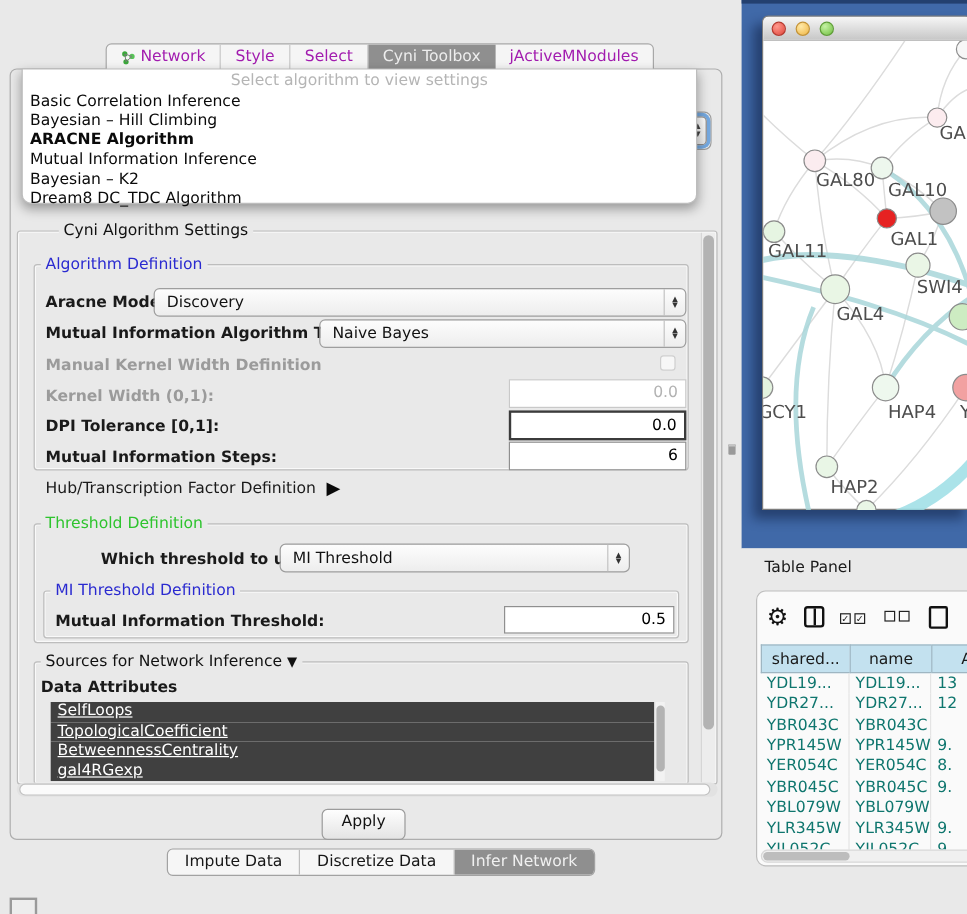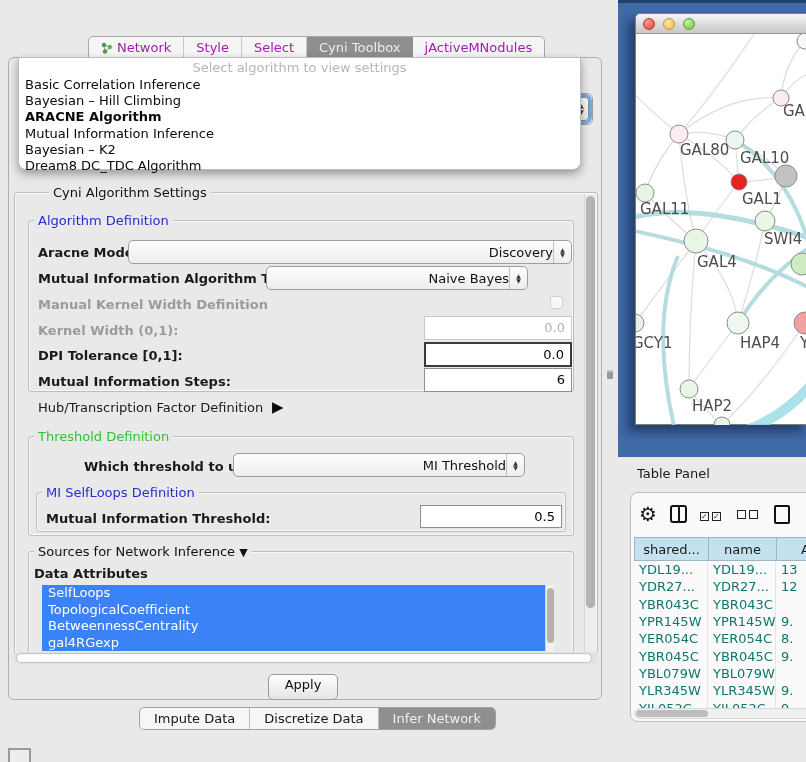--- a/index.html
+++ b/index.html
@@ -42,38 +42,38 @@
   .algo-option.bold { font-weight:bold; }
 
   
   .groupbox { position:absolute; border:1px solid #bdbdbd; border-radius:3px;
     box-shadow:inset 0 0 0 1px rgba(255,255,255,.7); }
   .legend { position:absolute; background:#e9e9e9; padding:0 4px; white-space:nowrap; }
   .legend.blue { color:#2a2ad0; } .legend.green { color:#2ec42e; } .legend.black { color:#111; }
   .lbl { position:absolute; font-weight:bold; color:#1a1a1a; white-space:nowrap; }
   .lbl.dis { color:#9b9b9b; }
   .combo { position:absolute; background:linear-gradient(#fdfdfd,#ededed);
-    border:1px solid #9e9e9e; border-radius:5px; display:flex; align-items:center;text-align:right; }
+    border:1px solid #9e9e9e; border-radius:5px; display:flex; align-items:center; }
   .combo .val { padding-left:10px; flex:1; color:#111; }
   .combo .arrows { width:18px; border-left:1px solid #c2c2c2; align-self:stretch;
     display:flex; flex-direction:column; align-items:center; justify-content:center; font-size:6px; color:#333; line-height:5px; }
   .field { position:absolute; background:#fff; text-align:right; padding:3px 6px 0 0; }
   .field.dis { border:1px solid #c9c9c9; color:#b3b3b3; }
   .field.hot { border:2px solid #3b3b3b; color:#000; }
   .field.norm { border:1px solid #8f8f8f; color:#000; }
   .checkbox { position:absolute; width:13px; height:13px; border:1px solid #cfcfcf; border-radius:3px; background:#f7f7f7; }
 
   .vscroll { position:absolute; background:#ededed; border-left:1px solid #d6d6d6; }
   .vthumb { position:absolute; background:#b3b3b3; border-radius:5px; }
   #settings-hscroll { left:14px; top:652px; width:584px; height:12px; background:#e2e2e2; border-radius:6px; z-index:4; }
   #settings-hscroll .hthumb { position:absolute; left:2px; top:1px; width:576px; height:10px;
     background:#fbfbfb; border:1px solid #c2c2c2; border-radius:5px; }
 
   #attr-list { left:42px; top:585px; width:503px; height:66px; overflow:hidden; background:#fff; }
-  .attr-item { height:16.5px; line-height:16.5px; padding-left:6px; background:#3b82f6; color:#fff; }
+  .attr-item { height:16.5px; line-height:16.5px; padding-left:6px; background:#404040; color:#fff;text-decoration:underline; }
 
   #apply-btn { left:268px; top:674px; width:70px; height:26px;
     background:linear-gradient(#fefefe,#e4e4e4); border:1px solid #9c9c9c; border-radius:5px;
     text-align:center; line-height:20px; color:#111; }
 
   #bottom-tabs { left:139px; top:707px; height:23px; display:flex;
     border:1px solid #a2a2a2; border-radius:5px; overflow:hidden; background:#f6f6f6; }
   .btab { display:flex; align-items:center; padding:0 14px; border-right:1px solid #bdbdbd; font-weight:500; color:#161616; white-space:nowrap; }
   .btab:last-child { border-right:none; }
   .btab.selected { background:#8f8f8f; color:#f0f0f0; }
@@ -183,21 +183,21 @@
   <span class="lbl" style="left:38px; top:245px;">Aracne Mode:</span>
   <div class="combo" style="left:128px; top:240px; width:444px; height:24px;">
     <span class="val">Discovery</span>
     <span class="arrows">
         <span>▲</span>
         <span>▼</span>
       </span>
   </div>
 
   <span class="lbl" style="left:38px; top:271px;">Mutual Information Algorithm Type:</span>
-  <div class="combo" style="left:266px; top:266px; width:262px; height:24px;">
+  <div class="combo" style="left:266px; top:266px; width:306px; height:24px;">
     <span class="val">Naive Bayes</span>
     <span class="arrows">
         <span>▲</span>
         <span>▼</span>
       </span>
   </div>
 
   <span class="lbl dis" style="left:38px; top:297px;">Manual Kernel Width Definition</span>
   <span class="checkbox" style="left:550px; top:296px;"></span>
 
@@ -219,21 +219,21 @@
   <span class="lbl" style="left:84px; top:459px;">Which threshold to use:</span>
   <div class="combo" style="left:233px; top:453px; width:292px; height:24px;">
     <span class="val">MI Threshold</span>
     <span class="arrows">
         <span>▲</span>
         <span>▼</span>
       </span>
   </div>
 
   <div class="groupbox" style="left:36px; top:492px; width:530px; height:40px;"></div>
-  <span class="legend blue abs" style="left:42px; top:485px;">MI SelfLoops Definition</span>
+  <span class="legend blue abs" style="left:42px; top:485px;">MI Threshold Definition</span>
 
   <span class="lbl" style="left:46px; top:511px;">Mutual Information Threshold:</span>
   <div class="field norm" style="left:420px; top:505px; width:142px; height:23px;">0.5</div>
 
   <div class="groupbox" style="left:28px; top:551px; width:546px; height:103px;"></div>
   <span class="legend black abs" style="left:34px; top:544px;">
     <span>Sources for Network Inference</span>
     <span style="font-size:11px;">▼</span>
   </span>
   <span class="lbl" style="left:34px; top:566px;">Data Attributes</span>

